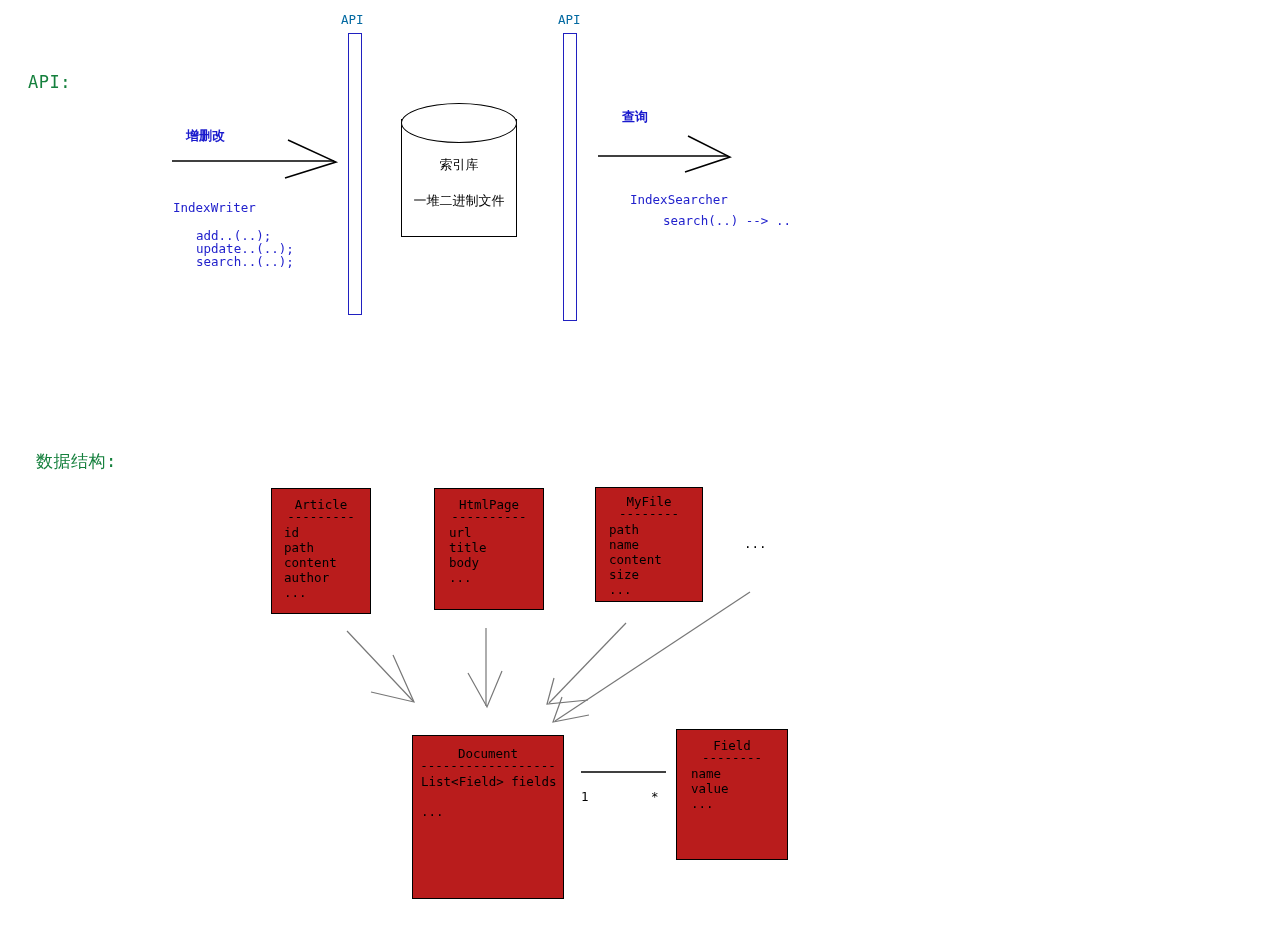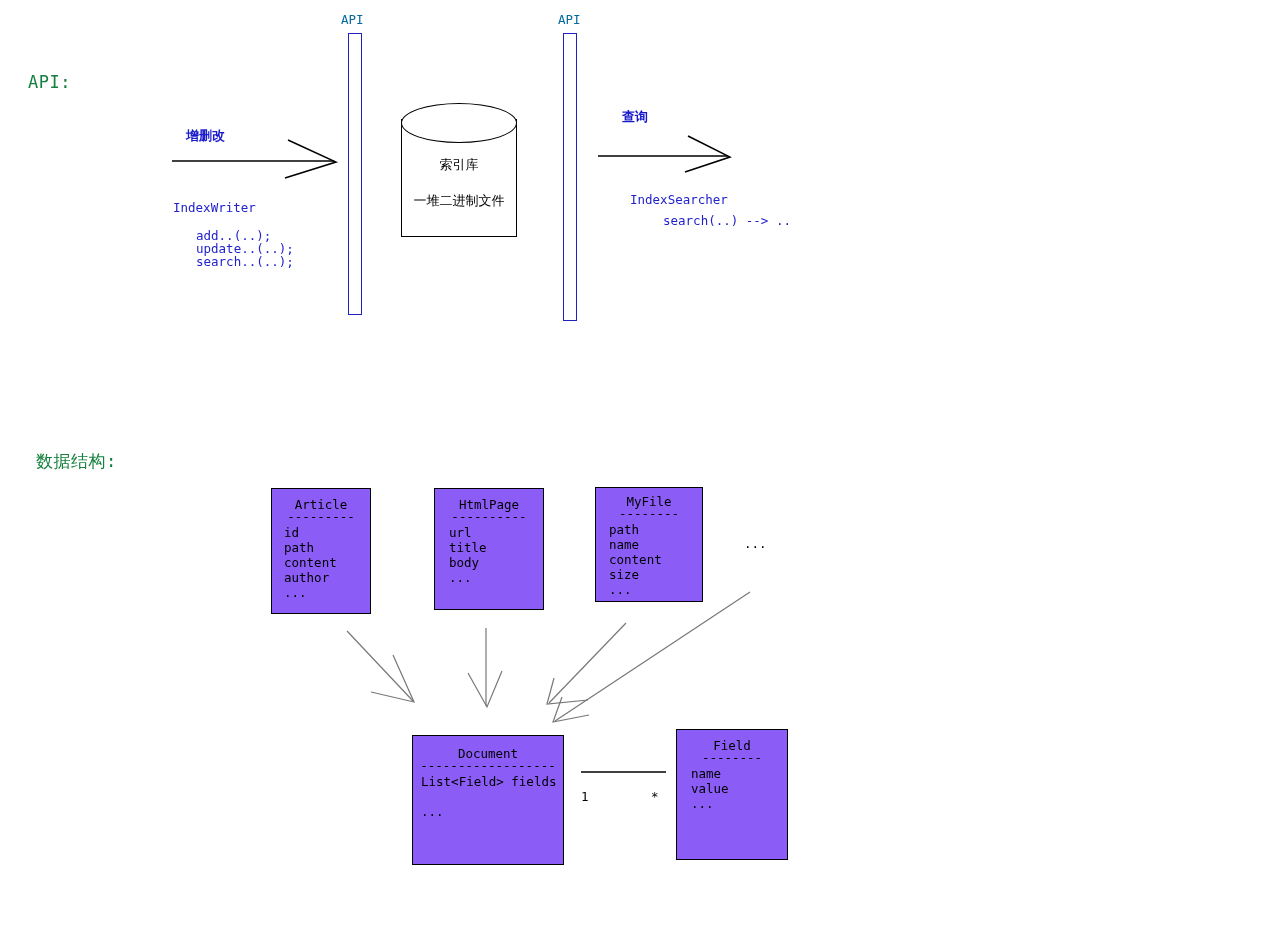--- a/index.html
+++ b/index.html
@@ -78,21 +78,21 @@
     color: #000;
     font-family: "DejaVu Sans", sans-serif;
     font-size: 13px;
     text-align: center;
     white-space: nowrap;
   }
 
   
   .class-box {
     border: 1.6px solid #000;
-    background: #8b5cf6;
+    background: #b91c1c;
     box-sizing: border-box;
     font-family: "DejaVu Sans Mono", "Liberation Mono", monospace;
     font-size: 12.5px;
     line-height: 15px;
     color: #000;
   }
   .class-title {
     text-align: center;
     white-space: pre;
   }
@@ -207,21 +207,21 @@
   <div class="class-rule" style="text-align:center; margin-top:-3px;">--------</div>
   <div class="class-attrs" style="margin-left:13px; margin-top:1px;">path
 name
 content
 size
 ...</div>
 </div>
 
 <div class="abs plain-mono" style="left:744px; top:536px;">...</div>
 
-<div class="abs class-box" style="left:412px; top:735px; width:152px; height:130px;">
+<div class="abs class-box" style="left:412px; top:735px; width:152px; height:164px;">
   <div class="class-title" style="margin-top:10px;">Document</div>
   <div class="class-rule" style="text-align:center; margin-top:-3px;">------------------</div>
   <div class="class-attrs" style="margin-left:8px; margin-top:1px;">List&lt;Field&gt; fields
 
 ...</div>
 </div>
 
 <div class="abs class-box" style="left:676px; top:729px; width:112px; height:131px;">
   <div class="class-title" style="margin-top:8px;">Field</div>
   <div class="class-rule" style="text-align:center; margin-top:-3px;">--------</div>

